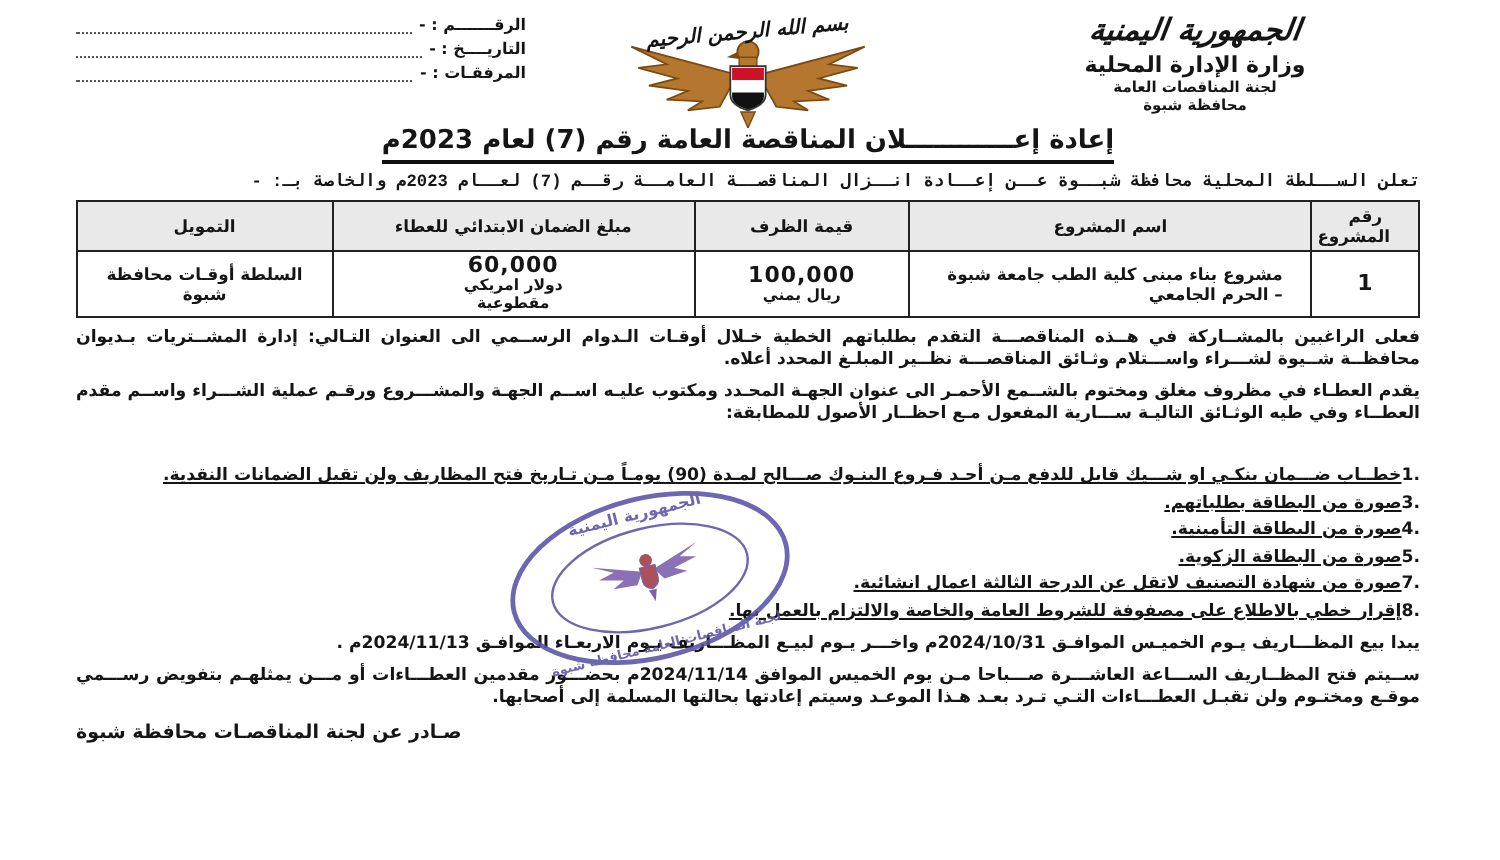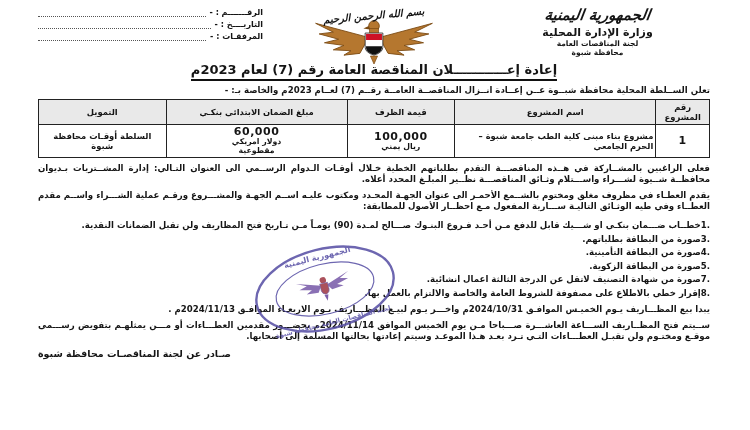--- a/index.html
+++ b/index.html
@@ -29,37 +29,37 @@
   .field-label { white-space:nowrap; }
   .field-dots { flex:1; border-bottom:1px dotted #555; height:8px; margin-right:4px; }
   
   .title-wrap { text-align:center; margin-top:1px; }
   .title {
     display:inline-block; font-size:13px;
     border-bottom:2.5px solid #111; padding-bottom:2px;
   }
   
   .para { font-size:8.6px; line-height:11px; text-align:justify; margin-top:5px; }
-  .para.tight { margin-top:4px; }
+  .para.tight { margin-top:4px;font-family:Liberation Mono, monospace; }
   
   table.tender { width:100%; border-collapse:collapse; margin-top:3px; table-layout:fixed; }
-  table.tender th, table.tender td { border:1.2px solid #222; font-size:8.4px; line-height:10px; padding:2px 2px; }
+  table.tender th, table.tender td { border:1.2px solid #222; font-size:8.4px; line-height:10px; padding:2px 14px; }
   table.tender th { background:#e9e9e9; text-align:center; vertical-align:middle; }
   table.tender td { vertical-align:middle; }
   .col-no   { width:8%;  }
   .col-name { width:30%; }
   .col-env  { width:16%; }
   .col-gua  { width:27%; }
   .col-fund { width:19%; }
   td.c { text-align:center; }
   .big-num { font-size:11px; letter-spacing:0.5px; display:block; }
   .small-unit { font-size:7.8px; display:block; line-height:9px; }
   td.name-cell { text-align:right; padding-right:8px; }
   
-  .reqs { margin-top:8px; }
+  .reqs { margin-top:20px;text-decoration:underline; }
   .req-item { font-size:8.6px; line-height:11px; text-align:justify; margin-bottom:2.5px; }
   .req-num { display:inline-block; direction:ltr; unicode-bidi:isolate; }
   
   .footer { text-align:left; font-size:9.5px; margin-top:6px; }
   
   .stamp {
     position:absolute; left:250px; top:243px; width:150px; height:92px;
     transform:rotate(-14deg); opacity:0.88; pointer-events:none; z-index:3;
   }
 </style>
@@ -126,21 +126,21 @@
         <col class="col-name">
         <col class="col-env">
         <col class="col-gua">
         <col class="col-fund">
     </colgroup>
     <thead>
       <tr>
         <th>رقم المشروع</th>
         <th>اسم المشروع</th>
         <th>قيمة الظرف</th>
-        <th>مبلغ الضمان الابتدائي بنكـي</th>
+        <th>مبلغ الضمان الابتدائي للعطاء</th>
         <th>التمويل</th>
       </tr>
     </thead>
     <tbody>
       <tr>
         <td class="c">
           <span class="big-num">1</span>
         </td>
         <td class="name-cell">مشروع بناء مبنى كلية الطب جامعة شبوة – الحرم الجامعي</td>
         <td class="c">

